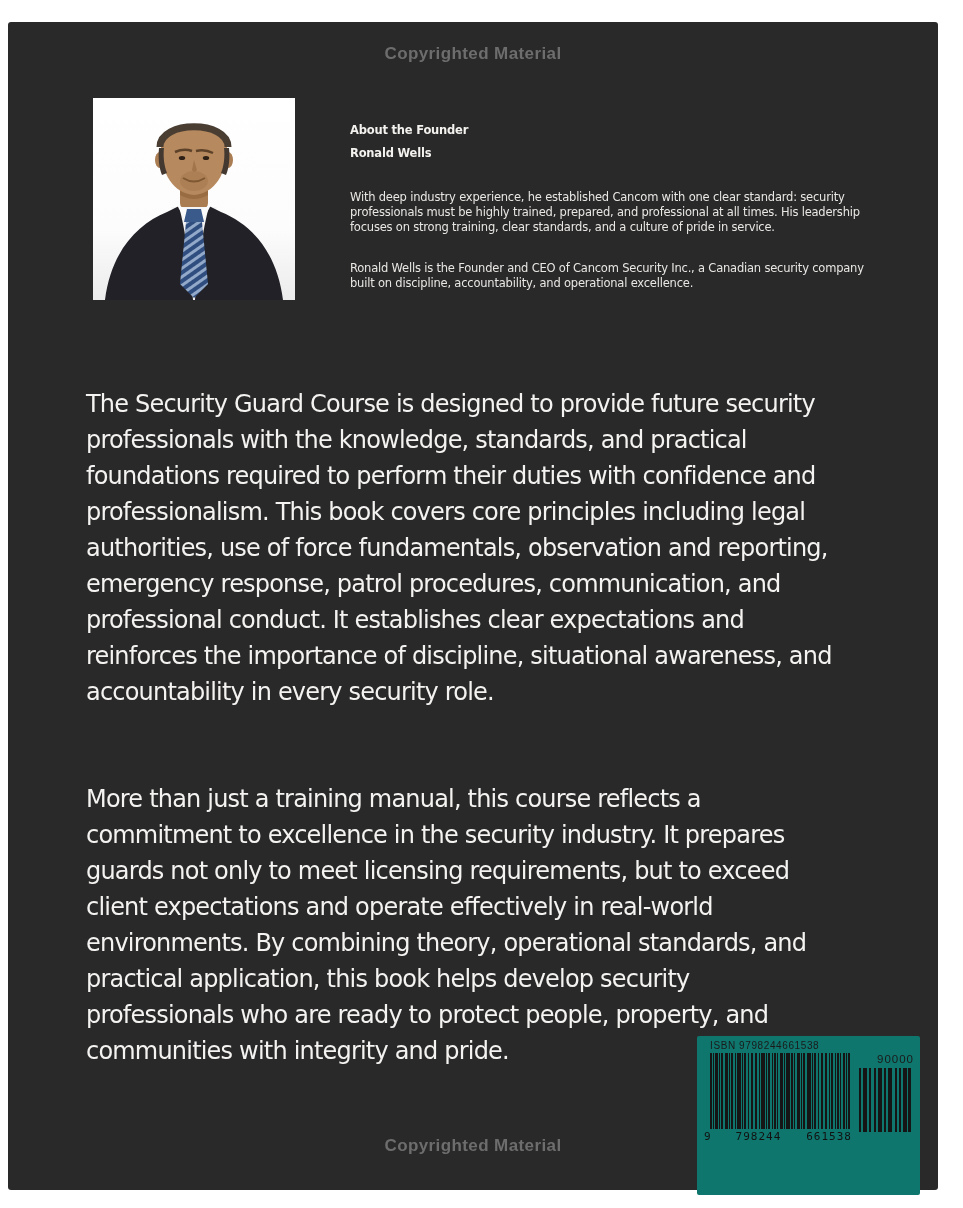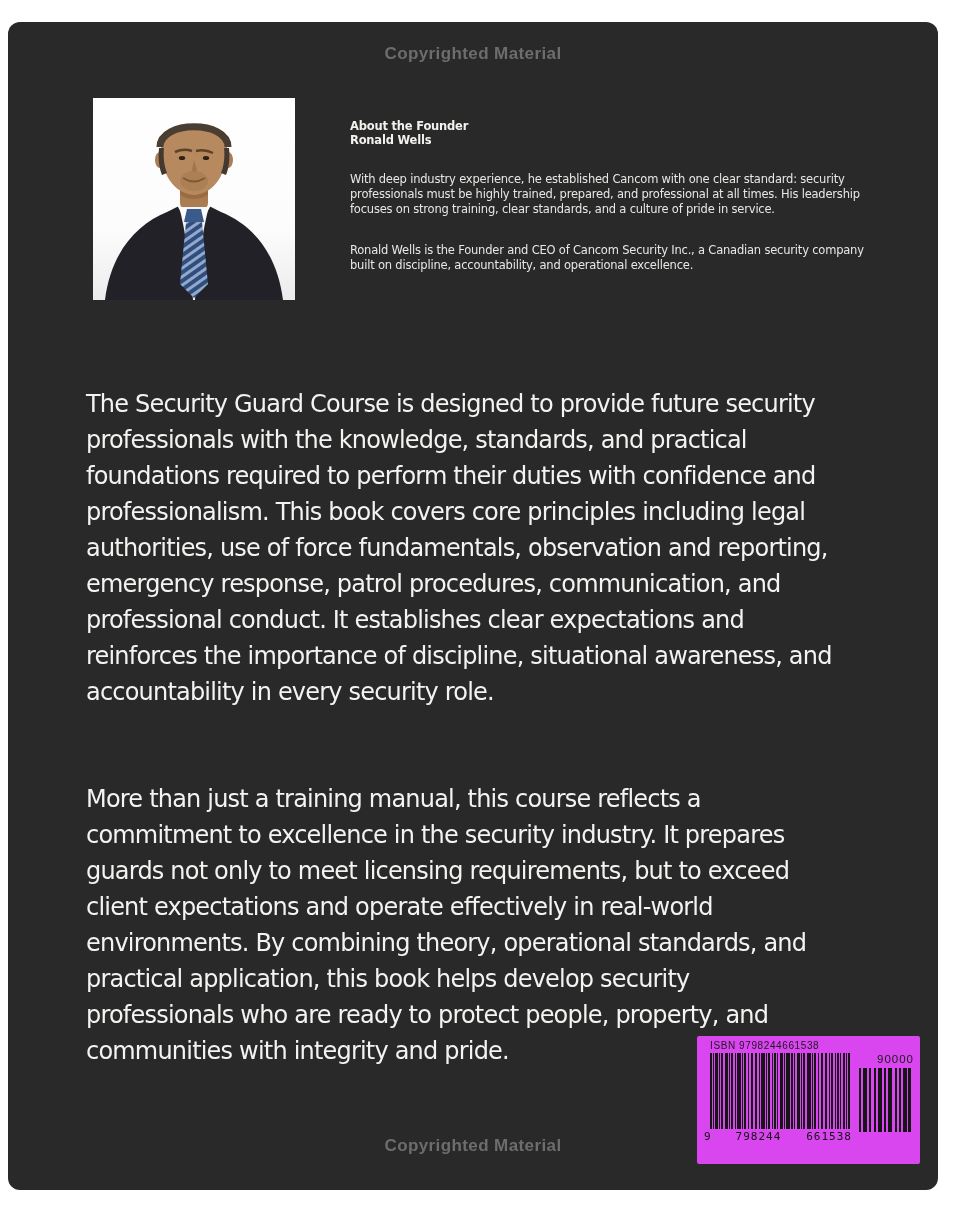--- a/index.html
+++ b/index.html
@@ -8,21 +8,21 @@
     background: #ffffff;
     font-family: "DejaVu Sans", sans-serif;
     overflow: hidden;
     position: relative;
   }
   .cover {
     position: absolute;
     left: 8px; top: 22px;
     width: 930px; height: 1168px;
     background: #292929;
-    border-radius: 12px;
+    border-radius: 3px;
   }
   .copyright {
     position: absolute;
     left: 0; width: 100%;
     text-align: center;
     font-family: "Liberation Sans", sans-serif;
     font-weight: bold;
     font-size: 17px;
     line-height: 20px;
     letter-spacing: 0.4px;
@@ -45,21 +45,21 @@
     width: 545px;
     color: #e9e7e4;
     font-size: 11.5px;
     line-height: 15px;
     letter-spacing: -0.2px;
     white-space: pre-line;
   }
   .about-heading {
     font-weight: bold;
     color: #f4f2ef;
-    line-height: 14px;
+    line-height: 23px;
     margin: 0 0 10px 0;
   }
   .about-sub {
     font-weight: bold;
     color: #f4f2ef;
     margin: 0 0 12px 0;
   }
   .about p { margin: 0 0 11px 0; }
 
   .description {
@@ -71,22 +71,22 @@
     line-height: 36px;
     letter-spacing: -0.8px;
     white-space: pre-line;
   }
   .description p { margin: 0; }
   .description .para2 { margin-top: 35px; }
 
   .barcode-box {
     position: absolute;
     left: 689px; top: 1014px;
-    width: 223px; height: 128px;
-    background: #d946ef;
+    width: 223px; height: 159px;
+    background: #0f766e;
     border-radius: 2px;
     color: #111111;
   }
   .isbn-label {
     font-family: "Liberation Sans", sans-serif;
     font-size: 10px;
     letter-spacing: 0.6px;
     margin: 4px 0 2px 13px;
     color: #1a1a1a;
   }

